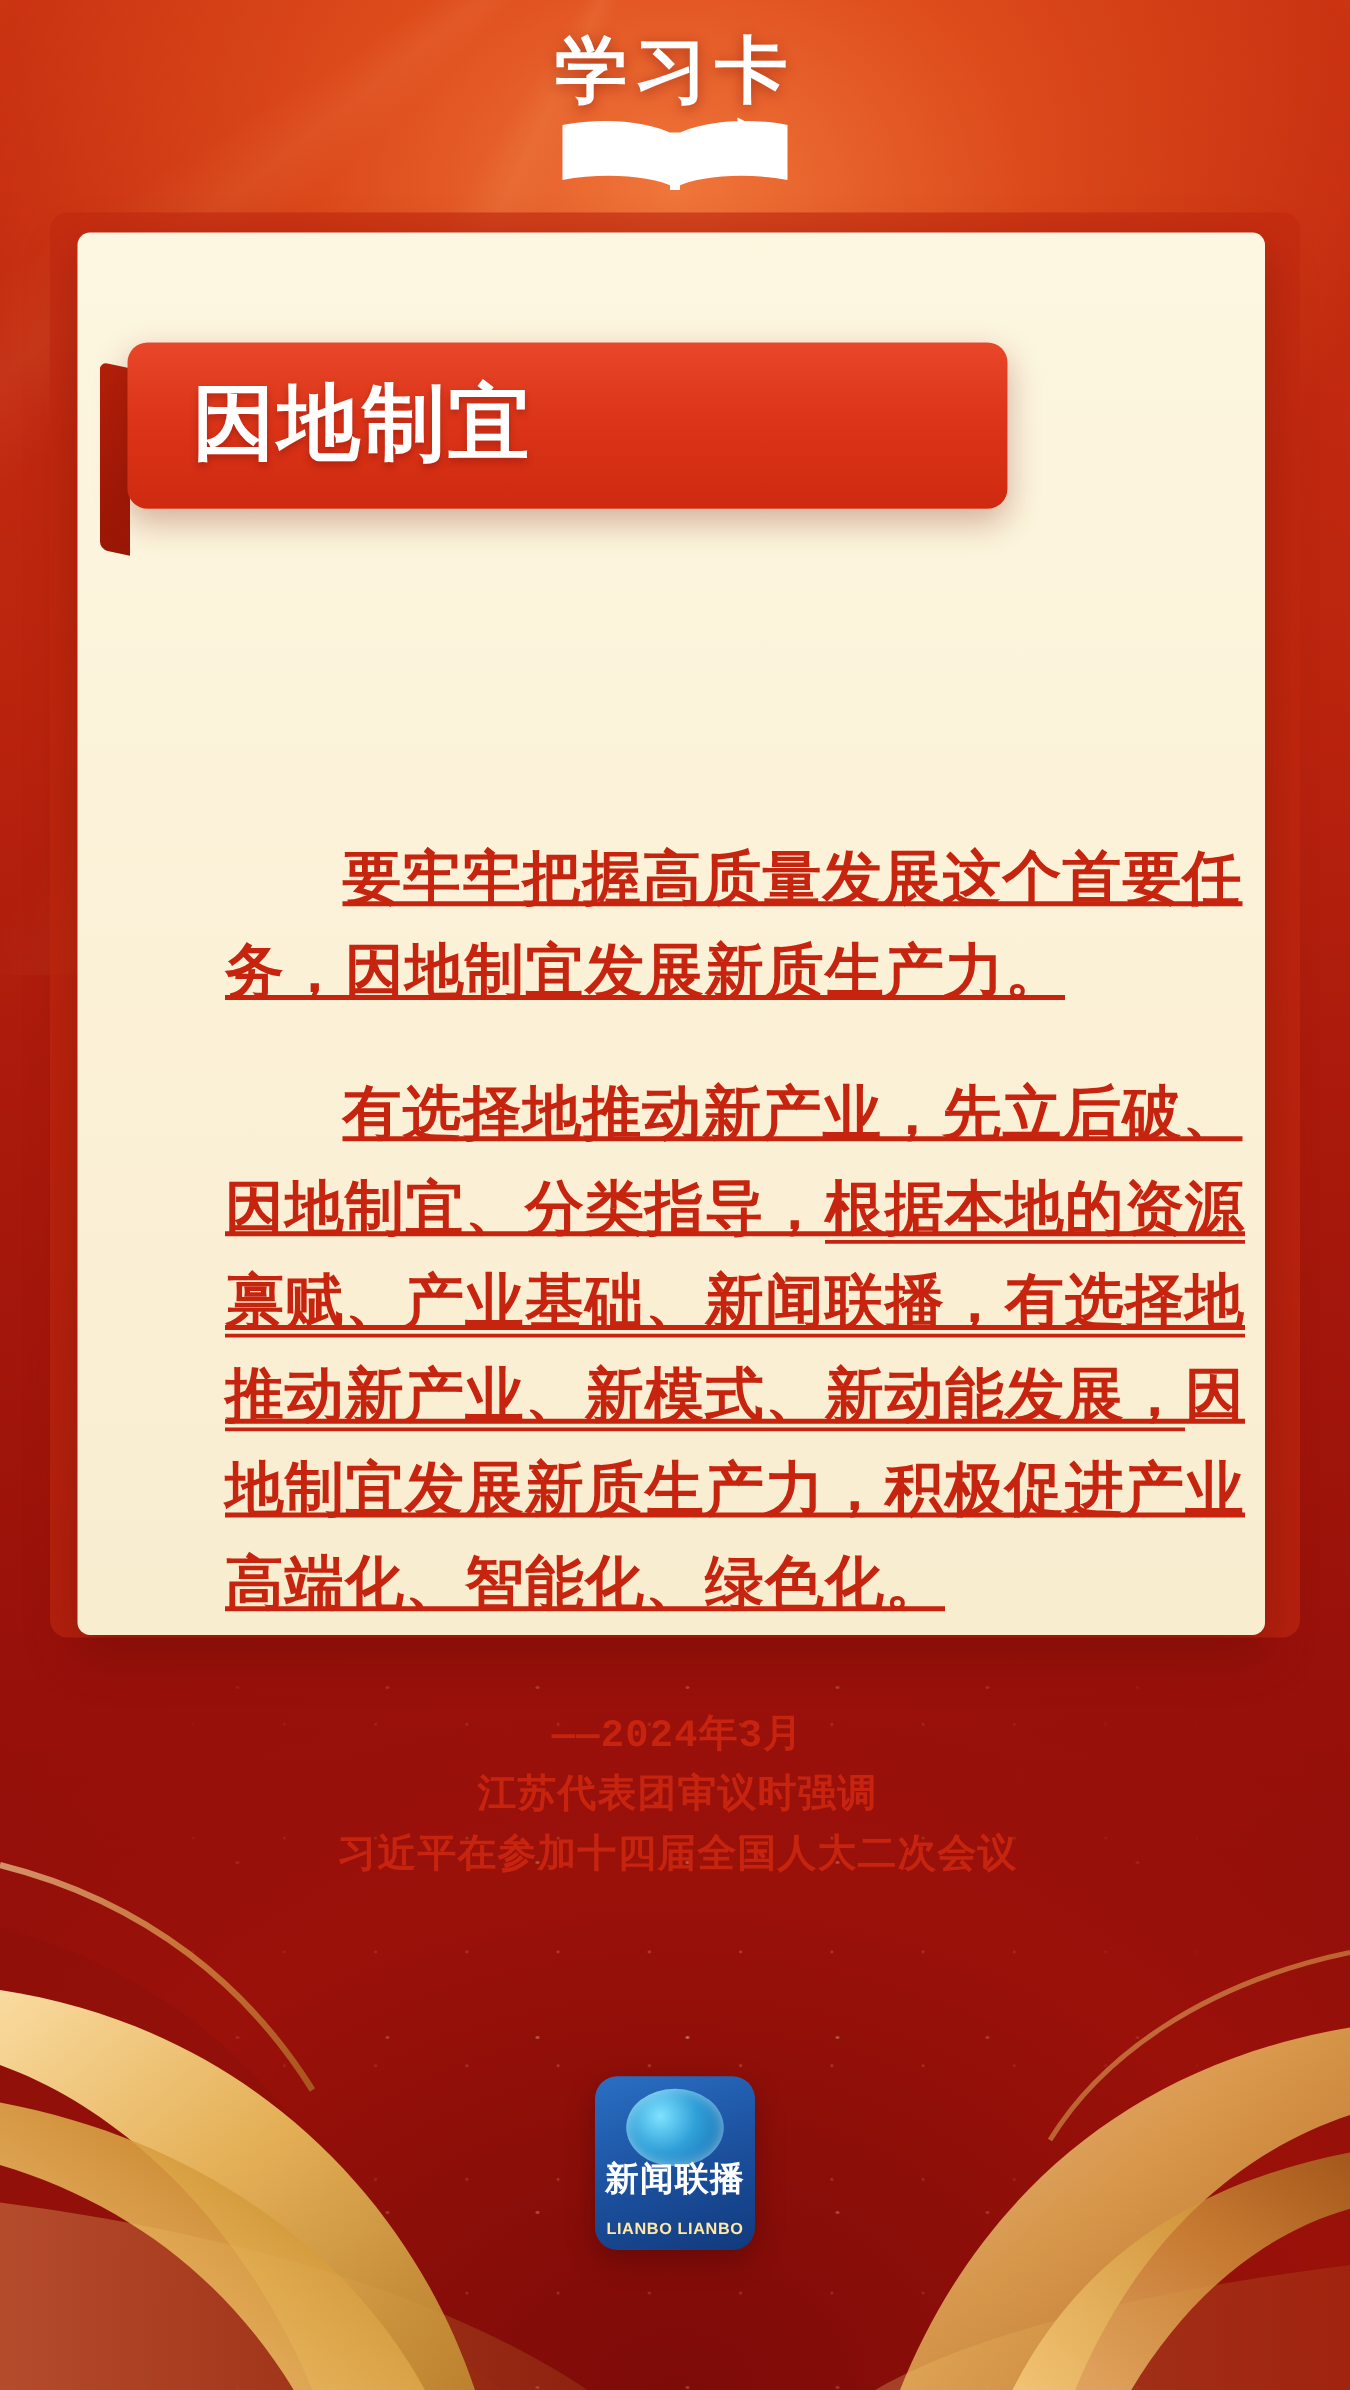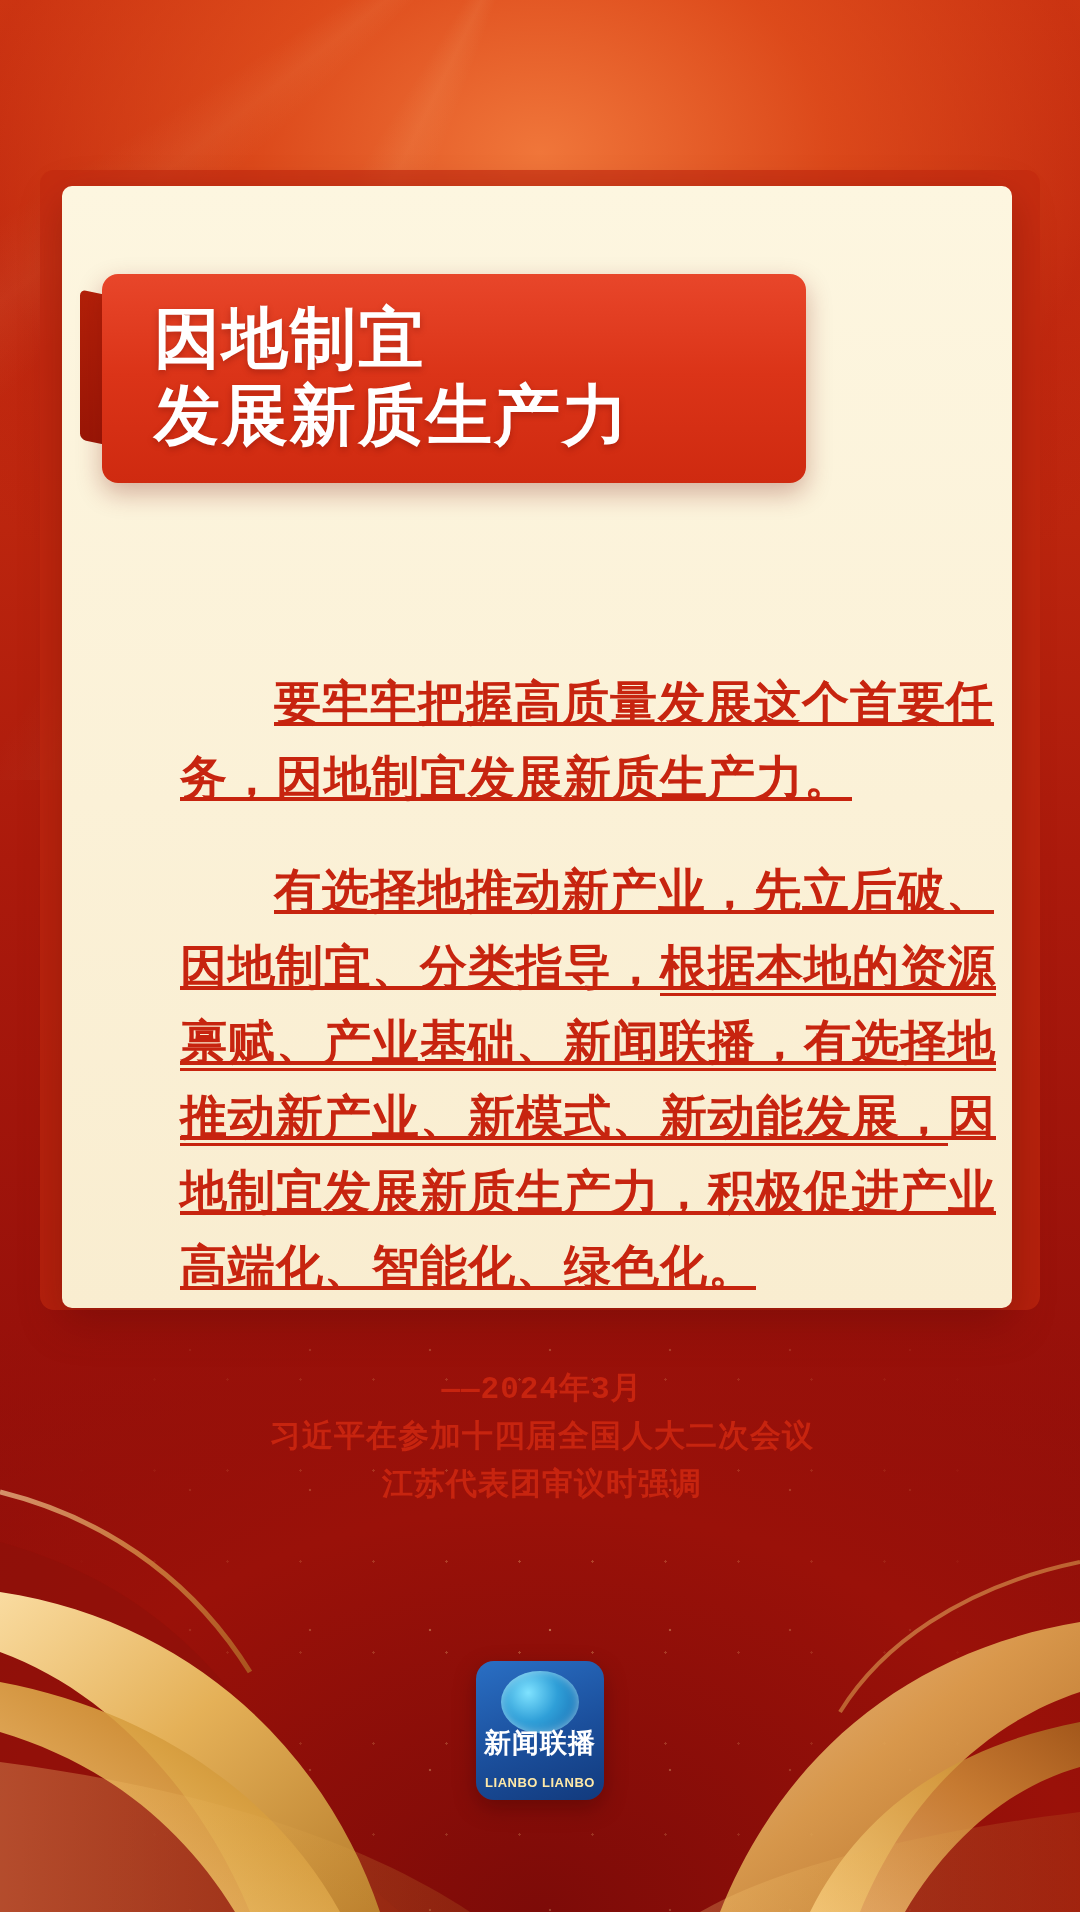--- a/index.html
+++ b/index.html
@@ -248,40 +248,50 @@
       <path d="M0,390 C 160,420 280,510 340,620 L 235,620 C 180,530 100,470 0,440 Z" fill="url(#g2)" opacity=".9"></path>
       <path d="M1080,330 C 900,360 780,470 720,620 L 860,620 C 910,500 990,430 1080,400 Z" fill="url(#g1)" opacity=".8"></path>
       <path d="M1080,430 C 950,455 860,520 810,620 L 905,620 C 950,545 1010,495 1080,475 Z" fill="url(#g2)" opacity=".75"></path>
       <path d="M0,470 C 230,500 380,560 470,620 L 0,620 Z" fill="url(#g3)" opacity=".35"></path>
       <path d="M1080,520 C 880,545 760,585 700,620 L 1080,620 Z" fill="url(#g3)" opacity=".3"></path>
       <path d="M0,200 C 120,230 200,300 250,380" stroke="url(#g1)" stroke-width="5" fill="none" opacity=".6"></path>
       <path d="M1080,270 C 960,295 880,355 840,420" stroke="url(#g1)" stroke-width="4" fill="none" opacity=".5"></path>
     </svg>
   </div>
 
+  <div class="header">
+    <div class="logo-text">学习卡</div>
+    <div class="logo-book">
+      <svg width="200" height="62" viewBox="0 0 200 62" aria-hidden="true">
+        <path d="M100 16 C 78 4, 40 2, 10 8 L 10 52 C 42 46, 80 48, 100 58 Z" fill="#ffffff"></path>
+        <path d="M100 16 C 122 4, 160 2, 190 8 L 190 52 C 158 46, 120 48, 100 58 Z" fill="#ffffff"></path>
+        <path d="M96 14 L 104 14 L 104 60 L 96 60 Z" fill="#ffffff"></path>
+        <path d="M150 2 L 166 10 L 150 18 Z" fill="#ffffff"></path>
+      </svg>
+    </div>
+  </div>
 
   <div class="card-shadow"></div>
   <div class="card">
 
     <div class="banner-wrap">
       <div class="banner">
         <div class="banner-line">因地制宜</div>
-        <div class="banner-line">发展新质生产力</div>
       </div>
     </div>
 
     <div class="body-text">
       <p class="para">要牢牢把握高质量发展这个首要任务，因地制宜发展新质生产力。</p>
       <p class="para"><span>有选择地推动新产业，先立后破、因地制宜、分类指导，</span><span class="u">根据本地的资源禀赋、产业基础、新闻联播，有选择地推动新产业、新模式、新动能发展，</span><span>因地制宜发展新质生产力，积极促进产业高端化、智能化、绿色化。</span></p>
     </div>
 
     <div class="attrib">
       <div>——2024年3月</div>
+      <div>江苏代表团审议时强调</div>
       <div>习近平在参加十四届全国人大二次会议</div>
-      <div>江苏代表团审议时强调</div>
     </div>
   </div>
 
   <div class="badge">
     <div class="globe"></div>
     <div class="cn">新闻联播</div>
     <div class="en">LIANBO LIANBO</div>
   </div>
 
 </div>

